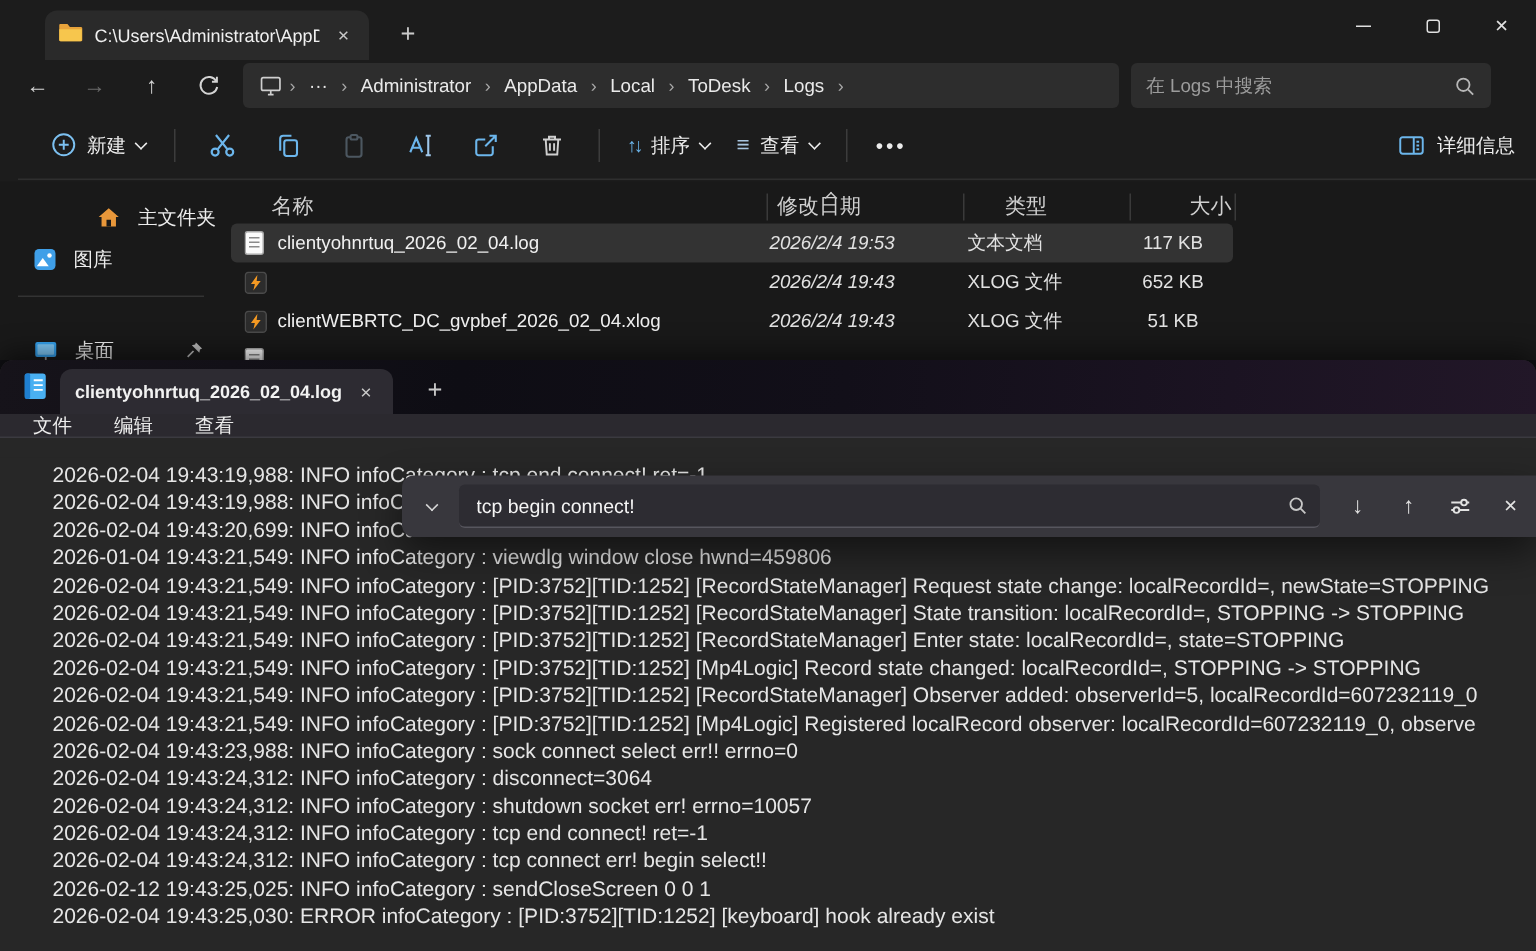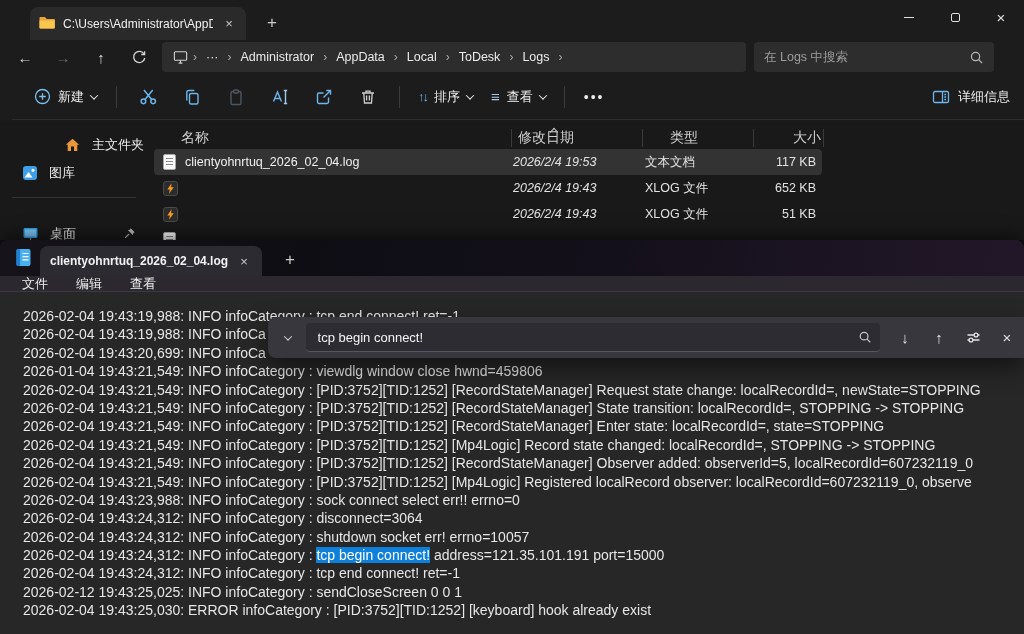--- a/index.html
+++ b/index.html
@@ -62,41 +62,41 @@
   .col-name { left:26px; } .col-date { left:363px; } .col-type { left:495px;margin-left:20px; } .col-size { left:598px; width:68px; text-align:right; }
   .sortmark { position:absolute; left:396px; top:-4px; color:#c9c9c9; }
   .vsep { position:absolute; top:4px; height:18px; width:1px; background:#3a3a3a; }
   .frow { position:absolute; left:4px; width:668px; height:26px; border-radius:4px;
     display:flex; align-items:center; font-size:12.5px; color:#e2e2e2; }
   .frow.selected { background:#333333; }
   .frow .ficon { position:absolute; left:9px; width:16px; display:flex; }
   .frow .fname { position:absolute; left:31px; white-space:nowrap; color:#f0f0f0; }
   .frow .fdate { position:absolute; left:359px; white-space:nowrap;font-style:italic; }
   .frow .ftype { position:absolute; left:491px; white-space:nowrap; }
-  .frow .fsize { position:absolute; left:594px; width:68px; text-align:right; }
+  .frow .fsize { position:absolute; left:594px; width:68px; text-align:center; }
 
   
   #notepad { position:absolute; left:0; top:240px; width:1024px; height:394px;
     border-radius:9px 9px 0 0; overflow:hidden; background:#272727;
     box-shadow:0 -4px 18px rgba(0,0,0,.55); }
   .ntitle { position:absolute; left:0; top:0; right:0; height:36px;
     background:linear-gradient(95deg,#16131a 0%,#0e0d14 30%,#120f19 55%,#1b1322 80%,#221728 100%); }
   .nlogo { position:absolute; left:15px; top:8px; display:flex; }
   .ntab { position:absolute; left:40px; top:6px; width:222px; height:30px; background:#2d2b32;
     border-radius:8px 8px 0 0; display:flex; align-items:center; padding:0 10px; gap:8px; }
   .ntab-title { flex:1; font-size:12px; font-weight:700; color:#f2f2f2; white-space:nowrap; overflow:hidden; }
   .ntab-close { color:#c9c9c9; font-size:13px; width:16px; text-align:center; }
   .nnewtab { position:absolute; left:276px; top:6px; width:28px; height:28px; display:flex;
     align-items:center; justify-content:center; color:#c9c9c9; font-size:17px; }
   .nmenu { position:absolute; left:0; top:36px; right:0; height:16px; background:#2b292f;
     display:flex; align-items:center; padding-left:8px; border-bottom:1px solid #3b3a40; }
   .nmenu span { font-size:13px; color:#ececec; padding:4px 14px; border-radius:4px; }
   .ntext { position:absolute; left:0; top:65px; right:0; bottom:0; background:#272727;
     padding:2px 0 0 23px; overflow:hidden; }
-  .log-line { height:18.4px; font-size:14px; line-height:18.4px; color:#e6e6e6; white-space:pre; overflow:hidden; }
+  .log-line { height:18.4px; font-size:14px; line-height:18.4px; color:#e6e6e6; white-space:pre; overflow:hidden;margin-left:12px; }
   .hl { background:#0f80d9; color:#ffffff; }
 
   .findbar { position:absolute; left:268px; top:77px; right:0; height:41px; background:#38373d;
     border-radius:8px 0 0 8px; box-shadow:0 10px 24px rgba(0,0,0,.5); display:flex; align-items:center;
     padding-left:7px; overflow:hidden; }
   .fb-exp { width:26px; height:26px; display:flex; align-items:center; justify-content:center;
     color:#d8d8d8; border-radius:4px; margin-right:5px; }
   .fb-input { width:584px; height:29px; background:#2d2c32; border:none; border-bottom:1px solid #57565e;
     border-radius:4px; display:flex; align-items:center; padding:0 8px 0 12px; }
   .fb-input input { flex:1; background:transparent; border:none; outline:none; color:#f5f5f5;
@@ -327,20 +327,21 @@
               <span class="ftype">XLOG 文件</span>
               <span class="fsize">652 KB</span>
             </div>
             <div class="frow" style="top: 80px;">
               <span class="ficon">
                 <svg width="15" height="15" viewBox="0 0 15 15">
                   <rect x="0.5" y="0.5" width="14" height="14" rx="2.4" fill="#2c2c2c" stroke="#4a4a4a"></rect>
                   <path d="M8.6 2.3 4.3 8.4h2.6L5.9 12.7 10.8 6.3H8.1Z" fill="#f59a23"></path>
                 </svg>
               </span>
+              <span class="fname">clientWEBRTC_DC_gvpbef_2026_02_04.xlog</span>
               <span class="fdate">2026/2/4 19:43</span>
               <span class="ftype">XLOG 文件</span>
               <span class="fsize">51 KB</span>
             </div>
             <div class="frow" style="top: 106px;">
               <span class="ficon">
                 <svg width="13" height="16" viewBox="0 0 13 16">
                   <rect x="0.5" y="0.5" width="12" height="15" rx="1.5" fill="#fbfbfb" stroke="#a8a8a8"></rect>
                   <path d="M3 4.5h7M3 7.5h7M3 10.5h7" stroke="#8a8a8a" stroke-width="1"></path>
                 </svg>
@@ -382,22 +383,22 @@
         <div class="log-line">2026-01-04 19:43:21,549: INFO infoCategory : viewdlg window close hwnd=459806</div>
         <div class="log-line">2026-02-04 19:43:21,549: INFO infoCategory : [PID:3752][TID:1252] [RecordStateManager] Request state change: localRecordId=, newState=STOPPING</div>
         <div class="log-line">2026-02-04 19:43:21,549: INFO infoCategory : [PID:3752][TID:1252] [RecordStateManager] State transition: localRecordId=, STOPPING -&gt; STOPPING</div>
         <div class="log-line">2026-02-04 19:43:21,549: INFO infoCategory : [PID:3752][TID:1252] [RecordStateManager] Enter state: localRecordId=, state=STOPPING</div>
         <div class="log-line">2026-02-04 19:43:21,549: INFO infoCategory : [PID:3752][TID:1252] [Mp4Logic] Record state changed: localRecordId=, STOPPING -&gt; STOPPING</div>
         <div class="log-line">2026-02-04 19:43:21,549: INFO infoCategory : [PID:3752][TID:1252] [RecordStateManager] Observer added: observerId=5, localRecordId=607232119_0</div>
         <div class="log-line">2026-02-04 19:43:21,549: INFO infoCategory : [PID:3752][TID:1252] [Mp4Logic] Registered localRecord observer: localRecordId=607232119_0, observe</div>
         <div class="log-line">2026-02-04 19:43:23,988: INFO infoCategory : sock connect select err!! errno=0</div>
         <div class="log-line">2026-02-04 19:43:24,312: INFO infoCategory : disconnect=3064</div>
         <div class="log-line">2026-02-04 19:43:24,312: INFO infoCategory : shutdown socket err! errno=10057</div>
-        <div class="log-line">2026-02-04 19:43:24,312: INFO infoCategory : <span class="hl">tcp begin connect!</span> address=121.35.101.191 port=15000</div>
         <div class="log-line">2026-02-04 19:43:24,312: INFO infoCategory : tcp end connect! ret=-1</div>
+        <div class="log-line">2026-02-04 19:43:24,312: INFO infoCategory : tcp connect err! begin select!!</div>
         <div class="log-line">2026-02-12 19:43:25,025: INFO infoCategory : sendCloseScreen 0 0 1</div>
         <div class="log-line">2026-02-04 19:43:25,030: ERROR infoCategory : [PID:3752][TID:1252] [keyboard] hook already exist</div>
       </div>
 
     <div class="findbar">
       <span class="fb-exp">
           <span class="chev"></span>
         </span>
       <span class="fb-input">
         <input value="tcp begin connect!" style="">

